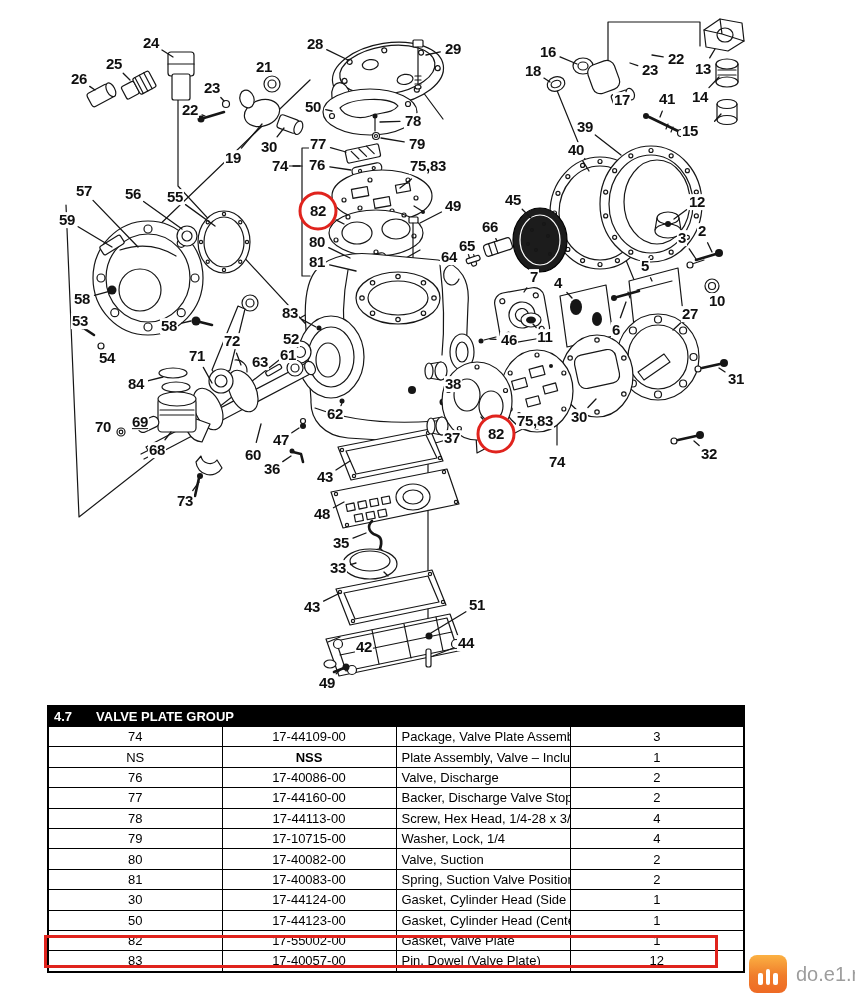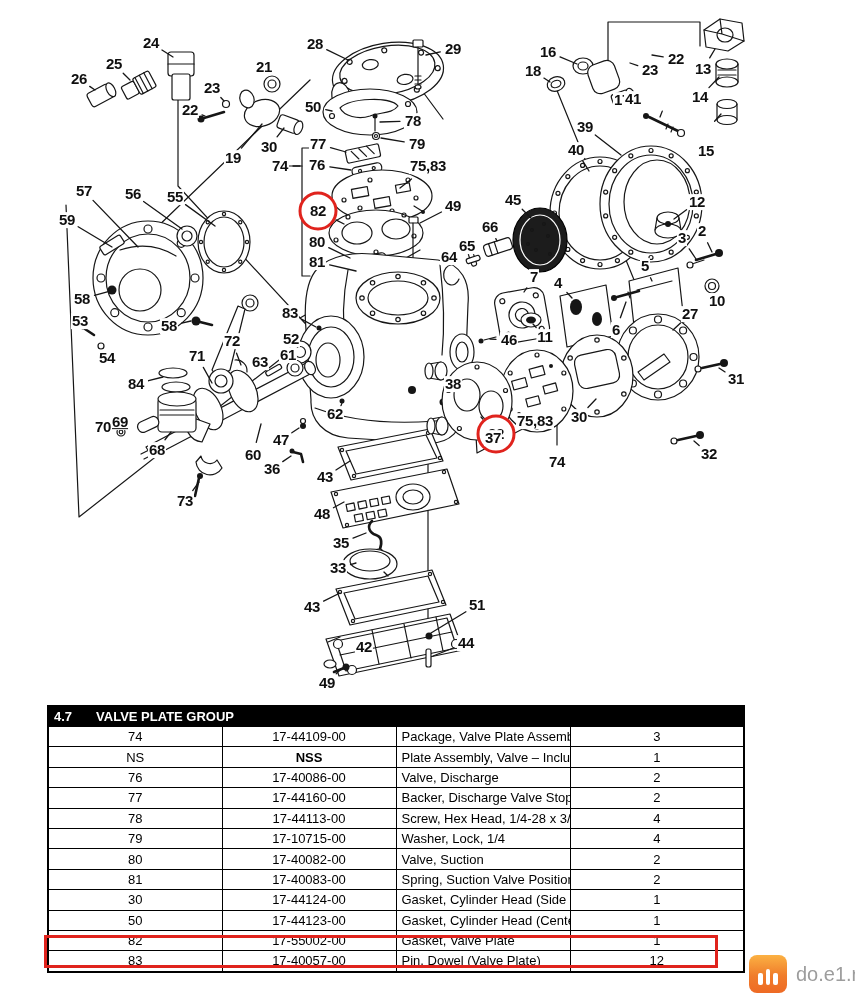--- a/index.html
+++ b/index.html
@@ -663,23 +663,23 @@
         <div class="ring" style="left: 318px; top: 211px;"></div>
         <div class="callout" style="left: 318px; top: 211px;">82</div>
         <div class="callout" style="left: 317px; top: 242px;">80</div>
         <div class="callout" style="left: 317px; top: 262px;">81</div>
         <div class="callout" style="left: 548px; top: 52px;">16</div>
         <div class="callout" style="left: 533px; top: 71px;">18</div>
         <div class="callout" style="left: 622px; top: 100px;">17</div>
         <div class="callout" style="left: 676px; top: 59px;">22</div>
         <div class="callout" style="left: 650px; top: 70px;">23</div>
         <div class="callout" style="left: 703px; top: 69px;">13</div>
-        <div class="callout" style="left: 633px; top: 99px;">41</div>
+        <div class="callout" style="left: 667px; top: 99px;">41</div>
         <div class="callout" style="left: 700px; top: 97px;">14</div>
-        <div class="callout" style="left: 706px; top: 131px; margin-top: 20px;">15</div>
+        <div class="callout" style="left: 690px; top: 131px;">15</div>
         <div class="callout" style="left: 585px; top: 127px;">39</div>
         <div class="callout" style="left: 576px; top: 150px;">40</div>
         <div class="callout" style="left: 513px; top: 200px;">45</div>
         <div class="callout" style="left: 453px; top: 206px;">49</div>
         <div class="callout" style="left: 490px; top: 227px;">66</div>
         <div class="callout" style="left: 467px; top: 246px;">65</div>
         <div class="callout" style="left: 449px; top: 257px;">64</div>
         <div class="callout" style="left: 697px; top: 202px;">12</div>
         <div class="callout" style="left: 702px; top: 231px;">2</div>
         <div class="callout" style="left: 682px; top: 238px;">3</div>
@@ -692,38 +692,38 @@
         <div class="callout" style="left: 736px; top: 379px;">31</div>
         <div class="callout" style="left: 709px; top: 454px;">32</div>
         <div class="callout" style="left: 545px; top: 337px;">11</div>
         <div class="callout" style="left: 509px; top: 340px;">46</div>
         <div class="callout" style="left: 579px; top: 417px;">30</div>
         <div class="callout" style="left: 535px; top: 421px;">75,83</div>
         <div class="ring" style="left: 496px; top: 434px;"></div>
         <div class="callout" style="left: 496px; top: 434px;">82</div>
         <div class="callout" style="left: 557px; top: 462px;">74</div>
         <div class="callout" style="left: 453px; top: 384px;">38</div>
-        <div class="callout" style="left: 452px; top: 438px; margin-left: 41px;">37</div>
+        <div class="callout" style="left: 452px; top: 438px;">37</div>
         <div class="callout" style="left: 84px; top: 191px;">57</div>
         <div class="callout" style="left: 133px; top: 194px;">56</div>
         <div class="callout" style="left: 175px; top: 197px;">55</div>
         <div class="callout" style="left: 67px; top: 220px;">59</div>
         <div class="callout" style="left: 82px; top: 299px;">58</div>
         <div class="callout" style="left: 80px; top: 321px;">53</div>
         <div class="callout" style="left: 107px; top: 358px;">54</div>
         <div class="callout" style="left: 169px; top: 326px;">58</div>
         <div class="callout" style="left: 290px; top: 313px;">83</div>
         <div class="callout" style="left: 232px; top: 341px;">72</div>
         <div class="callout" style="left: 197px; top: 356px;">71</div>
         <div class="callout" style="left: 260px; top: 362px;">63</div>
         <div class="callout" style="left: 291px; top: 339px;">52</div>
         <div class="callout" style="left: 288px; top: 355px;">61</div>
         <div class="callout" style="left: 335px; top: 414px;">62</div>
         <div class="callout" style="left: 136px; top: 384px;">84</div>
-        <div class="callout" style="left: 120px; top: 422px; text-decoration: underline;">69</div>
+        <div class="callout" style="left: 140px; top: 422px; text-decoration: underline;">69</div>
         <div class="callout" style="left: 103px; top: 427px;">70</div>
         <div class="callout" style="left: 157px; top: 450px;">68</div>
         <div class="callout" style="left: 185px; top: 501px;">73</div>
         <div class="callout" style="left: 253px; top: 455px;">60</div>
         <div class="callout" style="left: 281px; top: 440px;">47</div>
         <div class="callout" style="left: 272px; top: 469px;">36</div>
         <div class="callout" style="left: 325px; top: 477px;">43</div>
         <div class="callout" style="left: 322px; top: 514px;">48</div>
         <div class="callout" style="left: 341px; top: 543px;">35</div>
         <div class="callout" style="left: 338px; top: 568px;">33</div>

